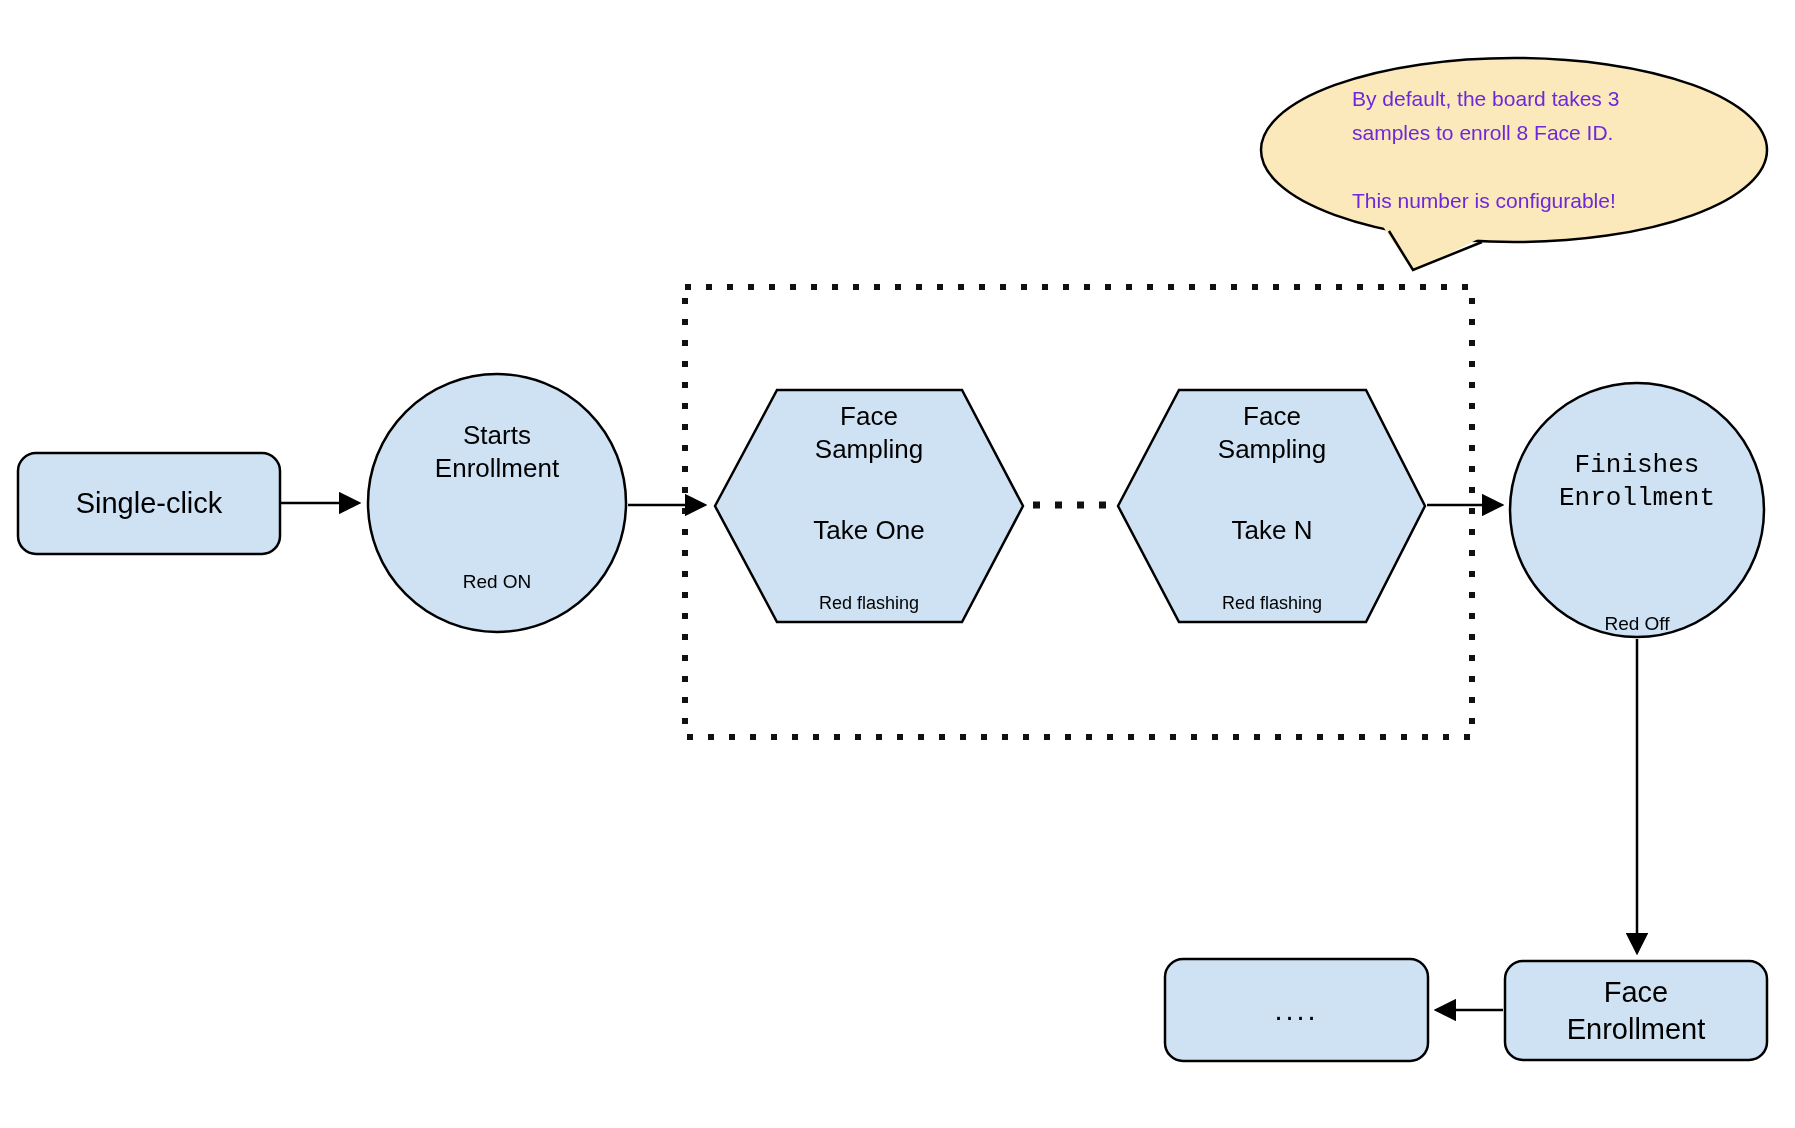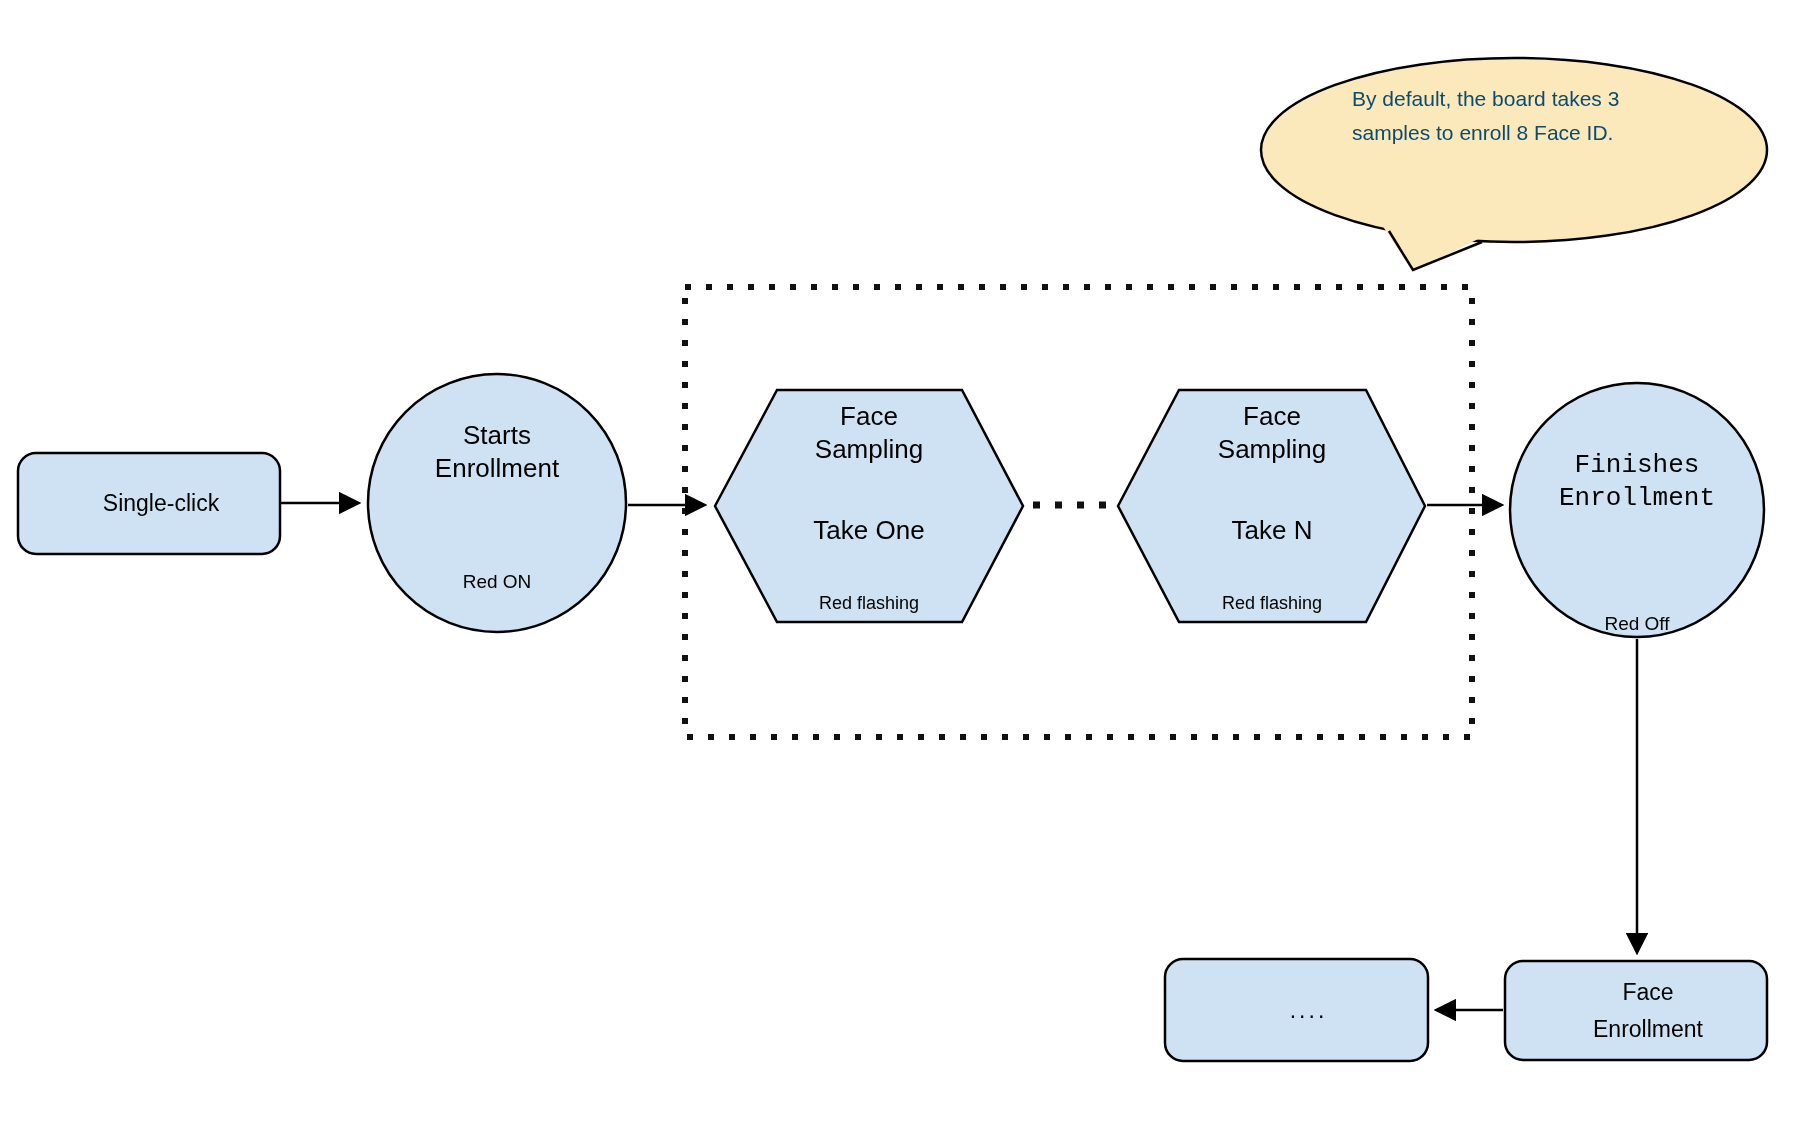--- a/index.html
+++ b/index.html
@@ -11,26 +11,26 @@
     color:#000000;
     overflow:hidden;
   }
   #shapes{position:absolute;left:0;top:0;}
   .txt{position:absolute;text-align:center;color:#000;}
   .node-title{font-size:26px;line-height:33px;}
   .node-status{font-size:19px;line-height:22px;}
   .node-step{font-size:26px;line-height:30px;}
   .box-label{
     position:absolute;display:flex;align-items:center;justify-content:center;
-    font-size:23px;color:#000;text-align:center;padding-left:12px;
+    font-size:29px;color:#000;text-align:center;
   }
   .box-label .two-line{line-height:37px;}
   .callout-text{
     position:absolute;left:1352px;top:82px;width:340px;
-    font-size:21px;line-height:34px;text-align:left;color:#0c4a6e;
+    font-size:21px;line-height:34px;text-align:left;color:#6d28d9;
   }
   .callout-line{min-height:34px;}
   .ellipsis-label{letter-spacing:3px;}
 </style>
 </head>
 <body>
 
 <div id="stage">
 
   <svg id="shapes" width="1795" height="1128" viewBox="0 0 1795 1128" xmlns="http://www.w3.org/2000/svg">
@@ -59,20 +59,21 @@
 
     <ellipse cx="1514" cy="150" rx="253" ry="92" fill="#FBE9BC" stroke="#000" stroke-width="2.5"></ellipse>
     <polygon points="1382,225 1413,272 1486,235" fill="#FBE9BC" stroke="none"></polygon>
     <path d="M1389,231 L1413,270 L1482,242" fill="none" stroke="#000" stroke-width="2.5" stroke-linejoin="miter"></path>
   </svg>
 
   <div class="callout-text">
     <div class="callout-line">By default, the board takes 3</div>
     <div class="callout-line">samples to enroll 8 Face ID.</div>
     <div class="callout-line"></div>
+    <div class="callout-line">This number is configurable!</div>
   </div>
 
   <div class="box-label" style="left:18px;top:453px;width:262px;height:101px;">Single-click</div>
 
   <div class="txt node-title" style="left:377px;top:419px;width:240px;text-align:center;">
     <div>Starts</div>
     <div>Enrollment</div>
   </div>
   <div class="txt node-status" style="left:377px;top:571px;width:240px;">Red ON</div>
 

